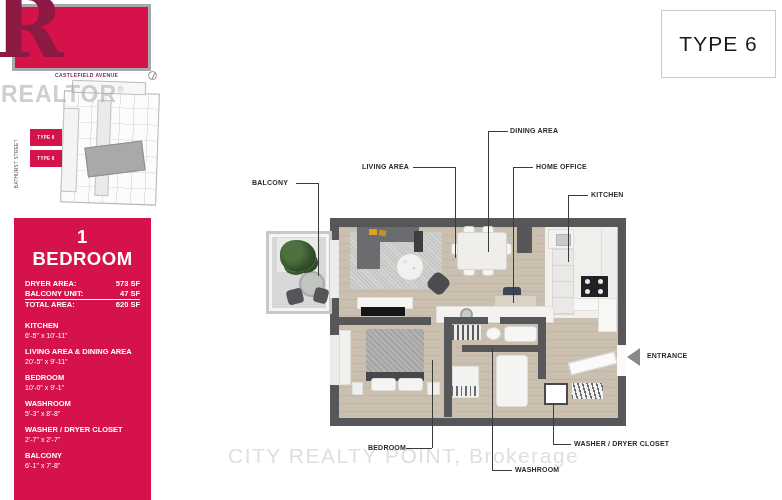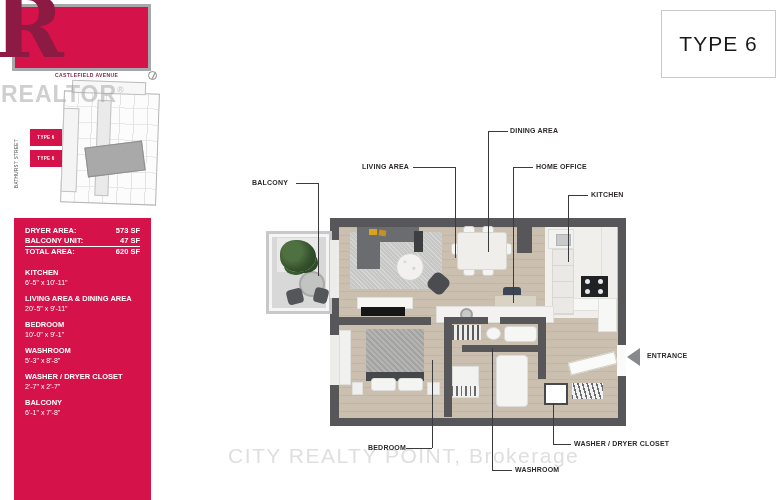--- a/index.html
+++ b/index.html
@@ -208,20 +208,21 @@
     <div class="sp-toprow"></div>
     <div class="sp-leftcol"></div>
     <div class="sp-corridor"></div>
     <div class="sp-building"></div>
     <div class="sp-type6 a">TYPE 6</div>
     <div class="sp-type6 b">TYPE 6</div>
     <div class="sp-street-left">BATHURST STREET</div>
   </div>
 
   <div class="abs panel">
+    <div class="panel-title">1 BEDROOM</div>
     <div class="area-row">
       <span>DRYER AREA:</span>
       <span>573 SF</span>
     </div>
     <div class="area-row sum">
       <span>BALCONY UNIT:</span>
       <span>47 SF</span>
     </div>
     <div class="area-row">
       <span>TOTAL AREA:</span>

